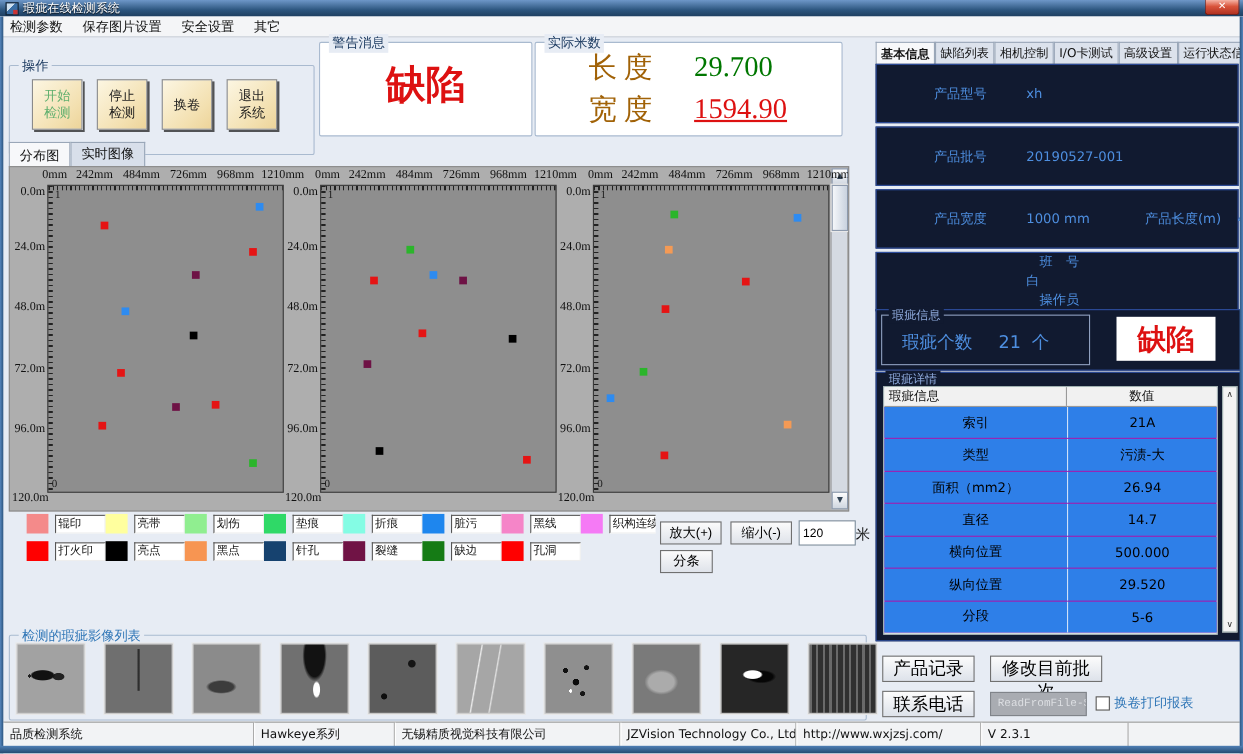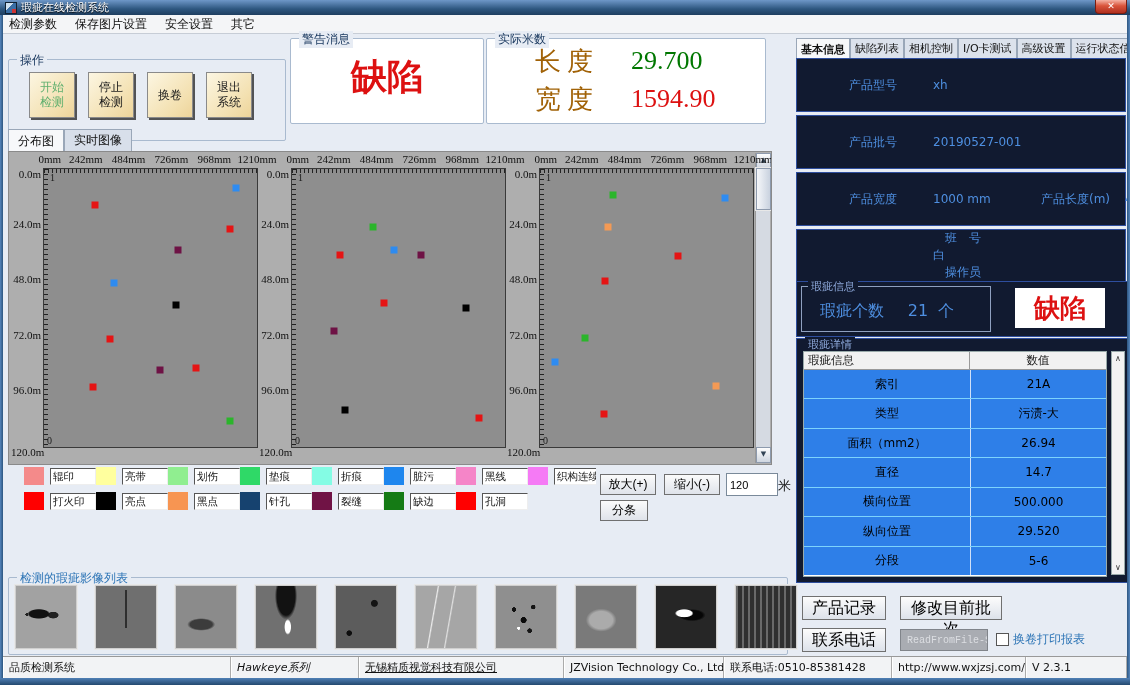--- a/index.html
+++ b/index.html
@@ -116,21 +116,21 @@
   .sumgroup .glab{position:absolute;top:-8px;left:6px;background:#111A30;padding:0 3px;font-size:11px;color:#8FAADC;}
   .sumline{position:absolute;left:18px;top:14px;width:160px;display:flex;font-size:16px;color:#4E8FE0;}
   .alertbox{position:absolute;left:218px;top:6px;width:90px;height:40px;background:#fff;
     display:flex;align-items:center;justify-content:center;font:bold 26px "Liberation Serif","DejaVu Serif",serif;}
   .detpanel{left:796px;top:338px;width:330px;height:243px;}
   .detpanel .glab{position:absolute;top:-2px;left:8px;background:#111A30;padding:0 3px;font-size:11px;color:#8FAADC;}
   .dtable{position:absolute;left:6px;top:12px;width:302px;height:224px;background:#fff;border:1px solid #9aa;}
   .dhead{display:flex;height:17px;background:#F1F1F1;border-bottom:1px solid #999;color:#111;font-size:11.5px;}
   .dhead .c1{width:55%;padding-left:4px;box-sizing:border-box;border-right:1px solid #999;line-height:17px;}
   .dhead .c2{flex:1;text-align:center;line-height:17px;}
-  .drows{display:grid;grid-template-rows:repeat(7,1fr);gap:1px;background:#7dd3fc;height:205px;}
+  .drows{display:grid;grid-template-rows:repeat(7,1fr);gap:1px;background:#a21caf;height:205px;}
   .drow{display:flex;background:#2E7FE8;color:#000;font-size:12px;}
   .drow .c1{width:55%;display:flex;align-items:center;justify-content:center;border-right:1px solid #cfe0f8;}
   .drow .c2{flex:1;display:flex;align-items:center;justify-content:center;}
   .tscroll{position:absolute;right:2px;top:12px;width:14px;height:224px;background:#F3F3F3;border:1px solid #9aa;box-sizing:border-box;}
   .tscroll .arr{position:absolute;left:0;width:100%;height:13px;text-align:center;font-size:8px;line-height:13px;color:#333;cursor:pointer;}
   .tscroll .up{top:0;}
   .tscroll .dn{bottom:0;}
   
   .abtn{position:absolute;height:24px;background:linear-gradient(#FCFCFC,#DDE2EA);border:1px solid #707070;font-size:16px;cursor:pointer;}
   .b-record{left:802px;top:596px;width:84px;}
@@ -138,22 +138,22 @@
   .b-print{left:802px;top:628px;width:84px;}
   .b-read{left:900px;top:629px;width:88px;height:22px;background:#A9ACB2;color:#DCDEE2;border:1px solid #808archive0;
     border:1px solid #80848a;font-size:10px;font-family:"Liberation Mono","DejaVu Sans Mono",monospace;overflow:hidden;white-space:nowrap;}
   .chk{position:absolute;left:996px;top:633px;width:11px;height:11px;background:#fff;border:1px solid #555;cursor:pointer;}
   .chk-label{position:absolute;left:1013px;top:631px;font-size:12px;color:#2E75B6;}
   
   .statusbar{left:3px;top:656px;width:1124px;height:22px;background:#F2F3F5;border-top:1px solid #999;display:flex;}
   .scell{border-right:1px solid #ABABAB;border-left:1px solid #fff;font-size:11px;line-height:21px;
     padding-left:5px;box-sizing:border-box;overflow:hidden;white-space:nowrap;color:#111;}
   .scell:nth-child(1){width:228px;}
-  .scell:nth-child(2){width:128px;font-style:italic;}
-  .scell:nth-child(3){width:205px;text-decoration:underline;}
+  .scell:nth-child(2){width:128px;}
+  .scell:nth-child(3){width:205px;}
   .scell:nth-child(4){width:160px;}
   .scell:nth-child(5){width:168px;}
   .scell:nth-child(6){width:134px;}
   .scell:nth-child(7){flex:1;}
 </style>
 </head>
 <body>
 
 <div class="abs client"></div>
 <div class="abs titlebar">
@@ -188,21 +188,21 @@
 
 <div class="abs group meters">
   <span class="group-label">实际米数</span>
   <div id="meter-rows" style="padding-top:3px;">
       <div class="meter-row">
         <span class="meter-name">长度</span>
         <span class="meter-val" style="color: rgb(0, 119, 0);">29.700</span>
       </div>
       <div class="meter-row">
         <span class="meter-name">宽度</span>
-        <span class="meter-val" style="color: rgb(221, 17, 17);">1594.90</span>
+        <span class="meter-val" style="color: rgb(221, 17, 17); text-decoration: underline;">1594.90</span>
       </div>
     </div>
 </div>
 
 <div class="abs vtabs" id="vtabs">
     <span class="vtab active">分布图</span>
     <span class="vtab">实时图像</span>
   </div>
 
 <div class="abs plotwrap" id="plotwrap">
@@ -504,20 +504,19 @@
 <button class="abtn b-print">联系电话</button>
 <button class="abtn b-read" disabled="">ReadFromFile-SIM</button>
 <span class="chk"></span>
 <span class="chk-label">换卷打印报表</span>
 
 <div class="abs statusbar" id="statusbar">
     <span class="scell">品质检测系统</span>
     <span class="scell">Hawkeye系列</span>
     <span class="scell">无锡精质视觉科技有限公司</span>
     <span class="scell">JZVision Technology Co., Ltd.</span>
-    <span class="scell">联系电话:0510-85381428</span>
     <span class="scell">http://www.wxjzsj.com/</span>
     <span class="scell">V 2.3.1</span>
   </div>
 
 <div class="abs frame-l"></div>
 <div class="abs frame-r"></div>
 <div class="abs frame-b"></div>
 
 </body></html>

